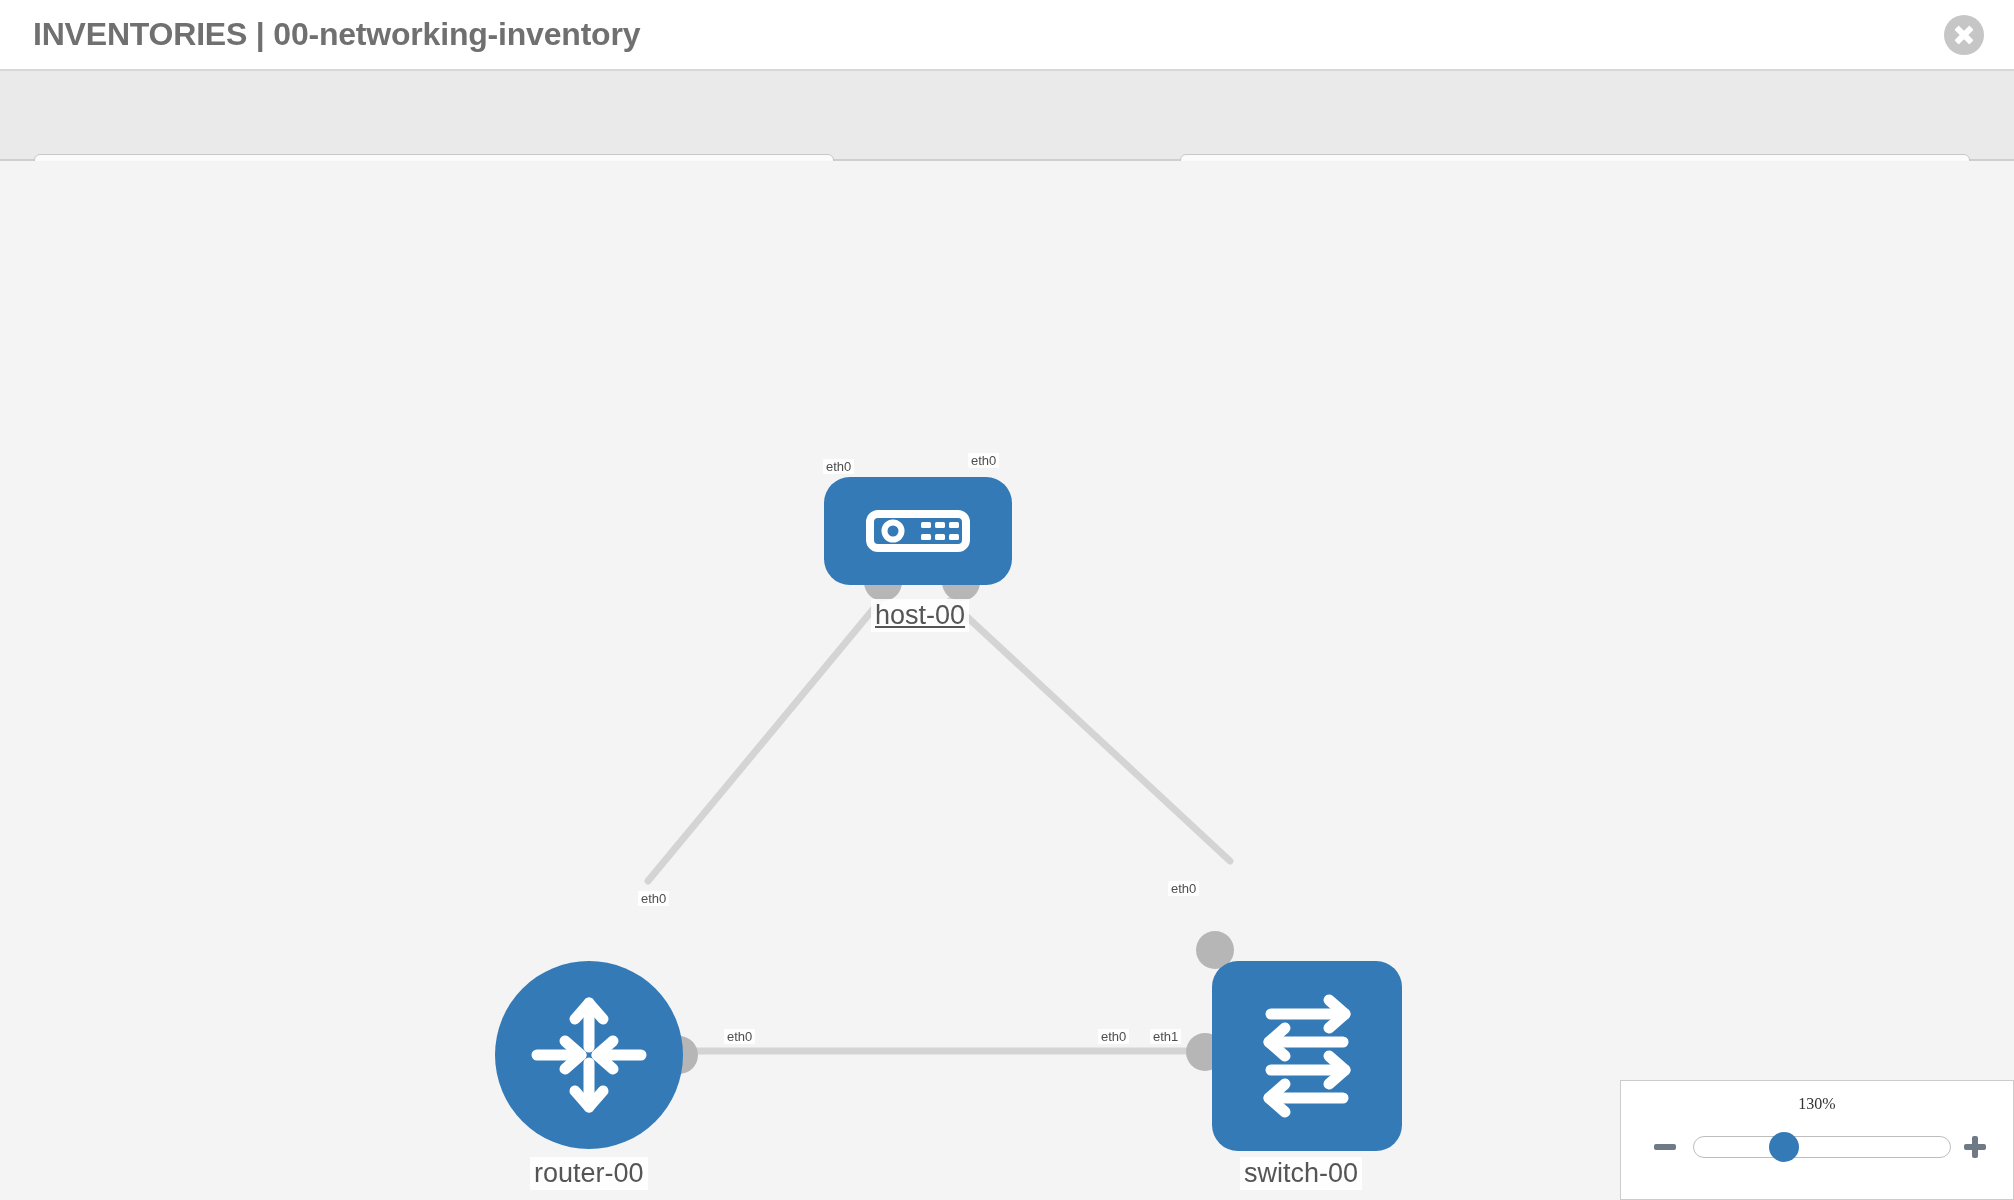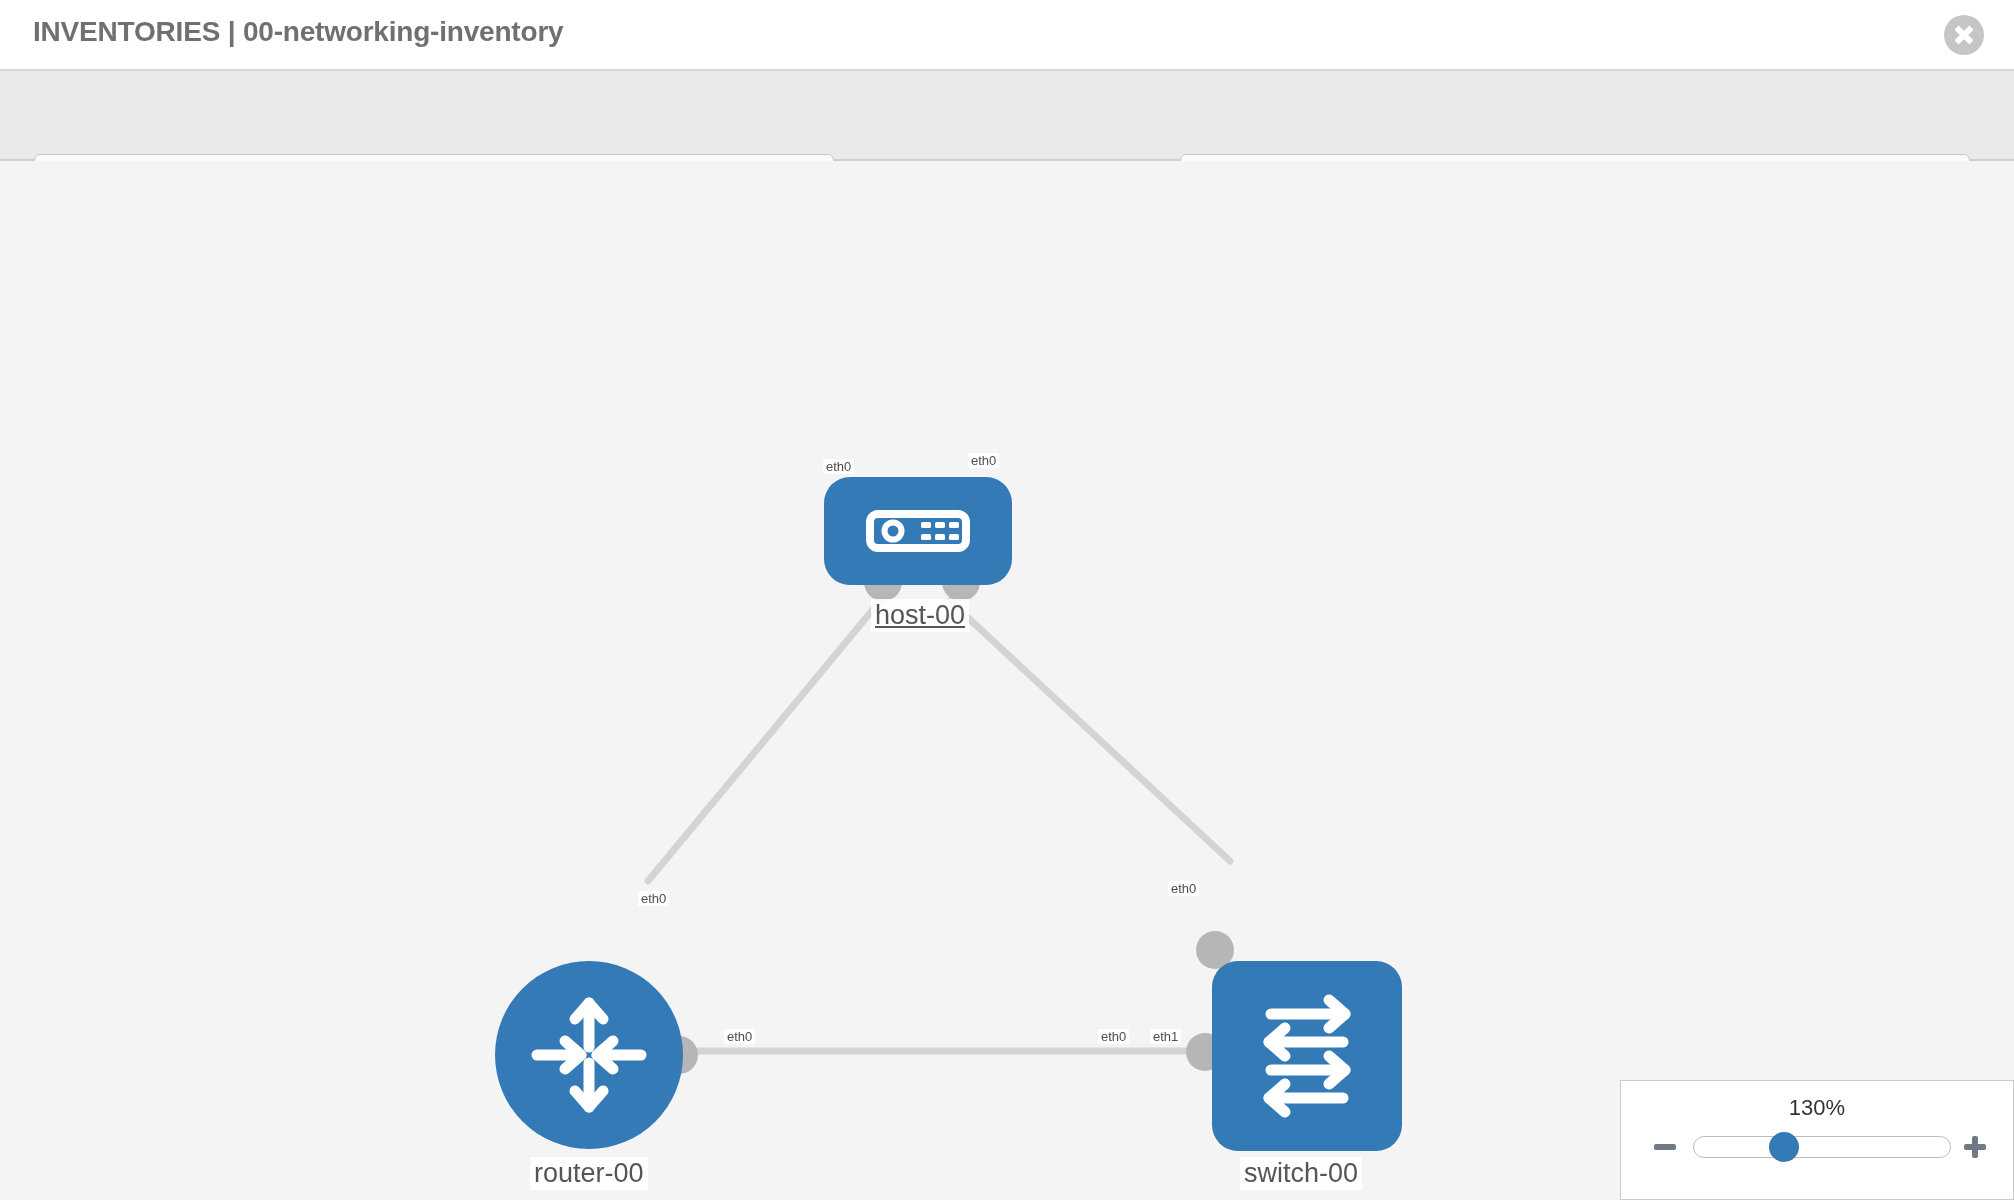--- a/index.html
+++ b/index.html
@@ -12,21 +12,21 @@
   #app { position: relative; width: 2014px; height: 1200px; }
 
   
   .header {
     position: absolute; left: 0; top: 0; width: 2014px; height: 71px;
     background: #ffffff;
     border-bottom: 2px solid #d7d7d7;
   }
   .page-title {
     position: absolute; left: 33px; top: 16px;
-    font-size: 28px; font-weight: bold; color: #707070;
+    font-size: 32px; font-weight: bold; color: #707070;
     letter-spacing: -0.2px; white-space: nowrap;
   }
   .close-btn {
     position: absolute; right: 30px; top: 15px;
     width: 40px; height: 40px; border-radius: 50%;
     background: #c6c6c6; cursor: pointer;
   }
   .close-btn::before, .close-btn::after {
     content: ""; position: absolute; left: 50%; top: 50%;
     width: 21px; height: 6px; background: #ffffff; border-radius: 1px;
@@ -105,21 +105,21 @@
   }
 
   
   .zoom-panel {
     position: absolute; left: 1620px; top: 1080px;
     width: 394px; height: 120px;
     background: #ffffff; border: 1px solid #cccccc;
   }
   .zoom-value {
     position: absolute; left: 0; right: 0; top: 14px; text-align: center;
-    font-size: 22px; color: #333333;
+    font-size: 16px; color: #333333; font-family: Liberation Serif, serif;
   }
   .zoom-minus, .zoom-plus {
     position: absolute; top: 52px; cursor: pointer; width: 28px; height: 28px;
   }
   .zoom-minus { left: 30px; }
   .zoom-plus  { left: 340px; }
   .zoom-minus svg, .zoom-plus svg { display: block; }
   .zoom-track {
     position: absolute; left: 72px; top: 55px; width: 258px; height: 22px;
     border: 1px solid #bdbdbd; border-radius: 11px; background: #ffffff;

